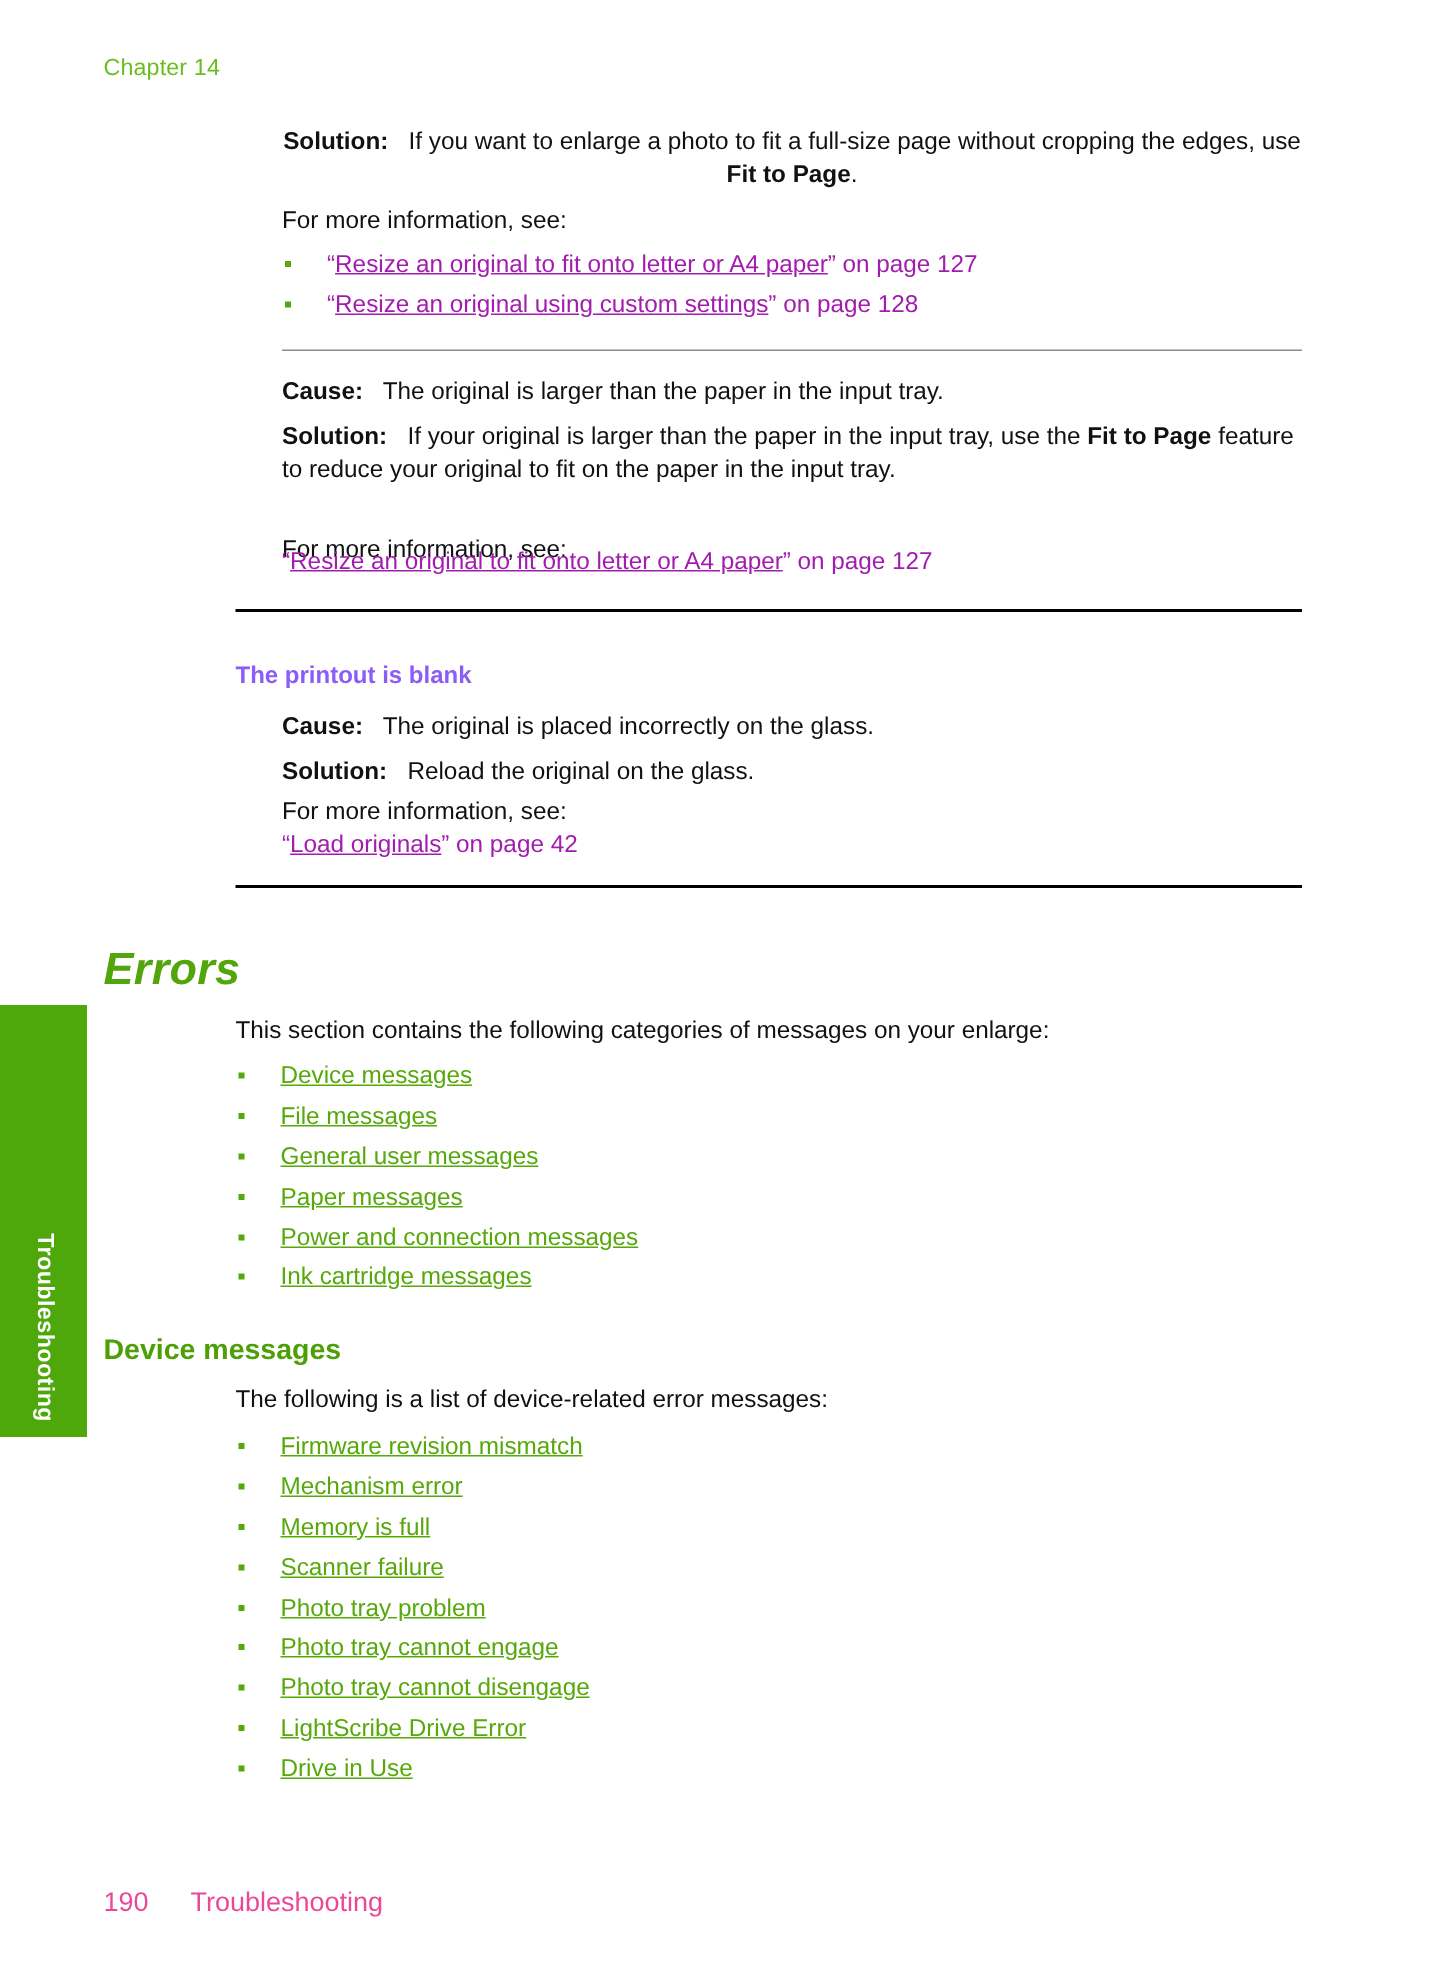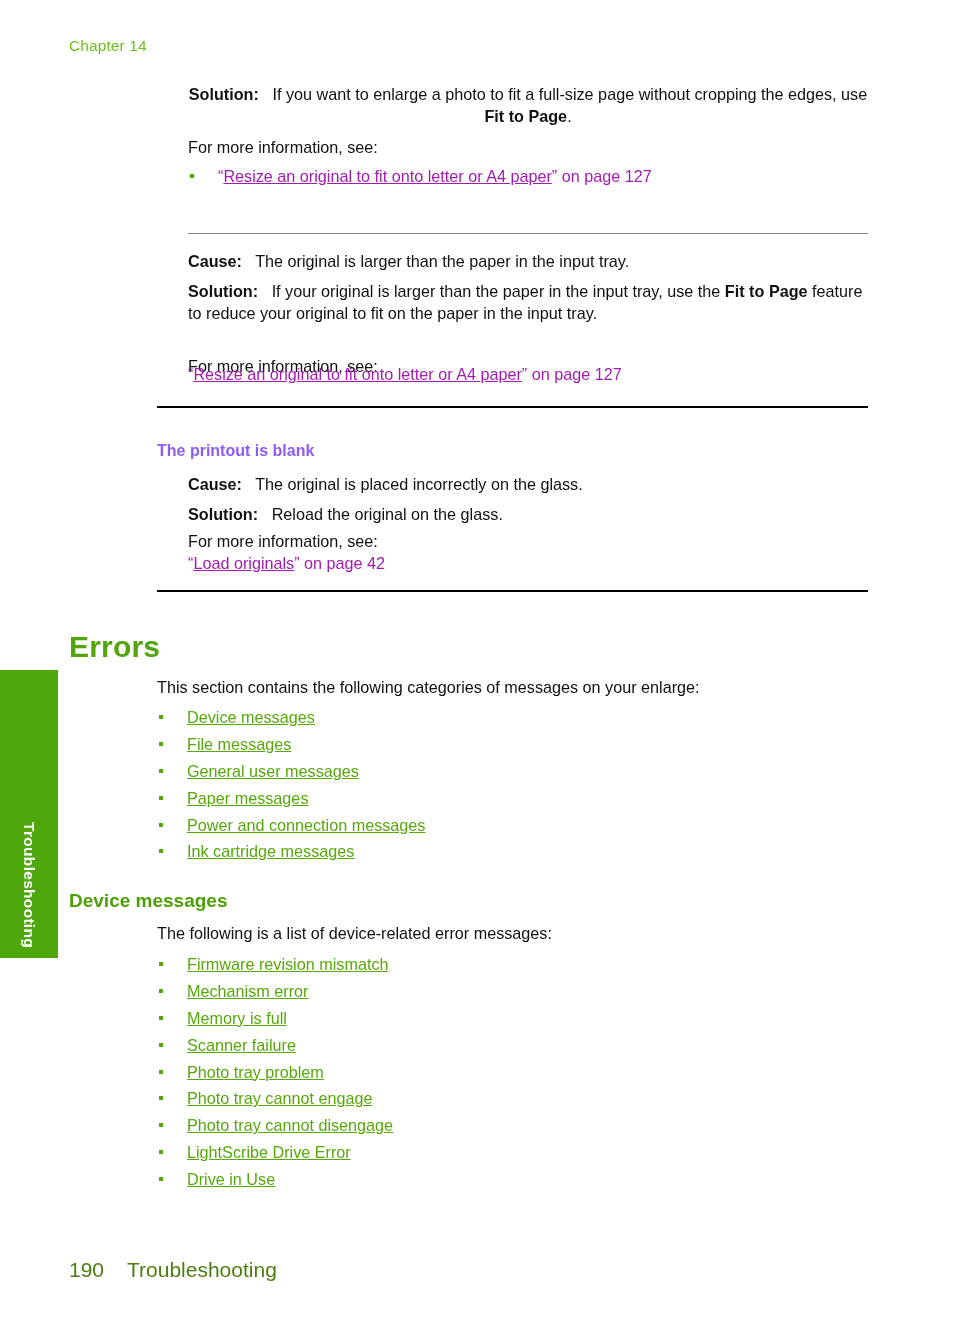--- a/index.html
+++ b/index.html
@@ -108,20 +108,21 @@
     font-size: 16px;
     font-weight: bold;
     color: #8b5cf6;
   }
   .h1-green {
     position: absolute;
     font-size: 30px;
     font-weight: bold;
     color: #52a50b;
     letter-spacing: 0.2px;
+    font-style: italic;
   }
   .h2-green {
     position: absolute;
     font-size: 19px;
     font-weight: bold;
     color: #4ca006;
   }
 
   
   .side-tab {
@@ -149,22 +150,22 @@
     justify-content: flex-end;
     padding-right: 10px;
     box-sizing: border-box;
   }
 
   
   .footer {
     position: absolute;
     left: 69px;
     top: 1258px;
-    font-size: 21px;
-    color: #4d7c0f;
+    font-size: 18px;
+    color: #ec4899;
   }
   .footer .pno {
     display: inline-block;
     width: 58px;
   }
 </style>
 </head>
 <body>
 
 <div class="page">
@@ -180,20 +181,24 @@
   <div class="blk indent" style="top:136px;">
     <p>For more information, see:</p>
   </div>
 
   <div class="blk indent" style="top:165px;">
     <ul class="bl">
       <li>
         <span class="bullet"></span>
         <span class="xref"><span>“</span><span class="lt">Resize an original to fit onto letter or A4 paper</span><span>”</span><span> on page 127</span></span>
       </li>
+      <li>
+        <span class="bullet"></span>
+        <span class="xref"><span>“</span><span class="lt">Resize an original using custom settings</span><span>”</span><span> on page 128</span></span>
+      </li>
     </ul>
   </div>
 
   <div class="rule-thin" style="left:188px; top:233px; width:680px;"></div>
 
   <div class="blk indent" style="top:250px;">
     <p>
       <span class="b">Cause:</span><span>&nbsp;&nbsp; </span><span>The original is larger than the paper in the input tray.</span>
     </p>
   </div>

